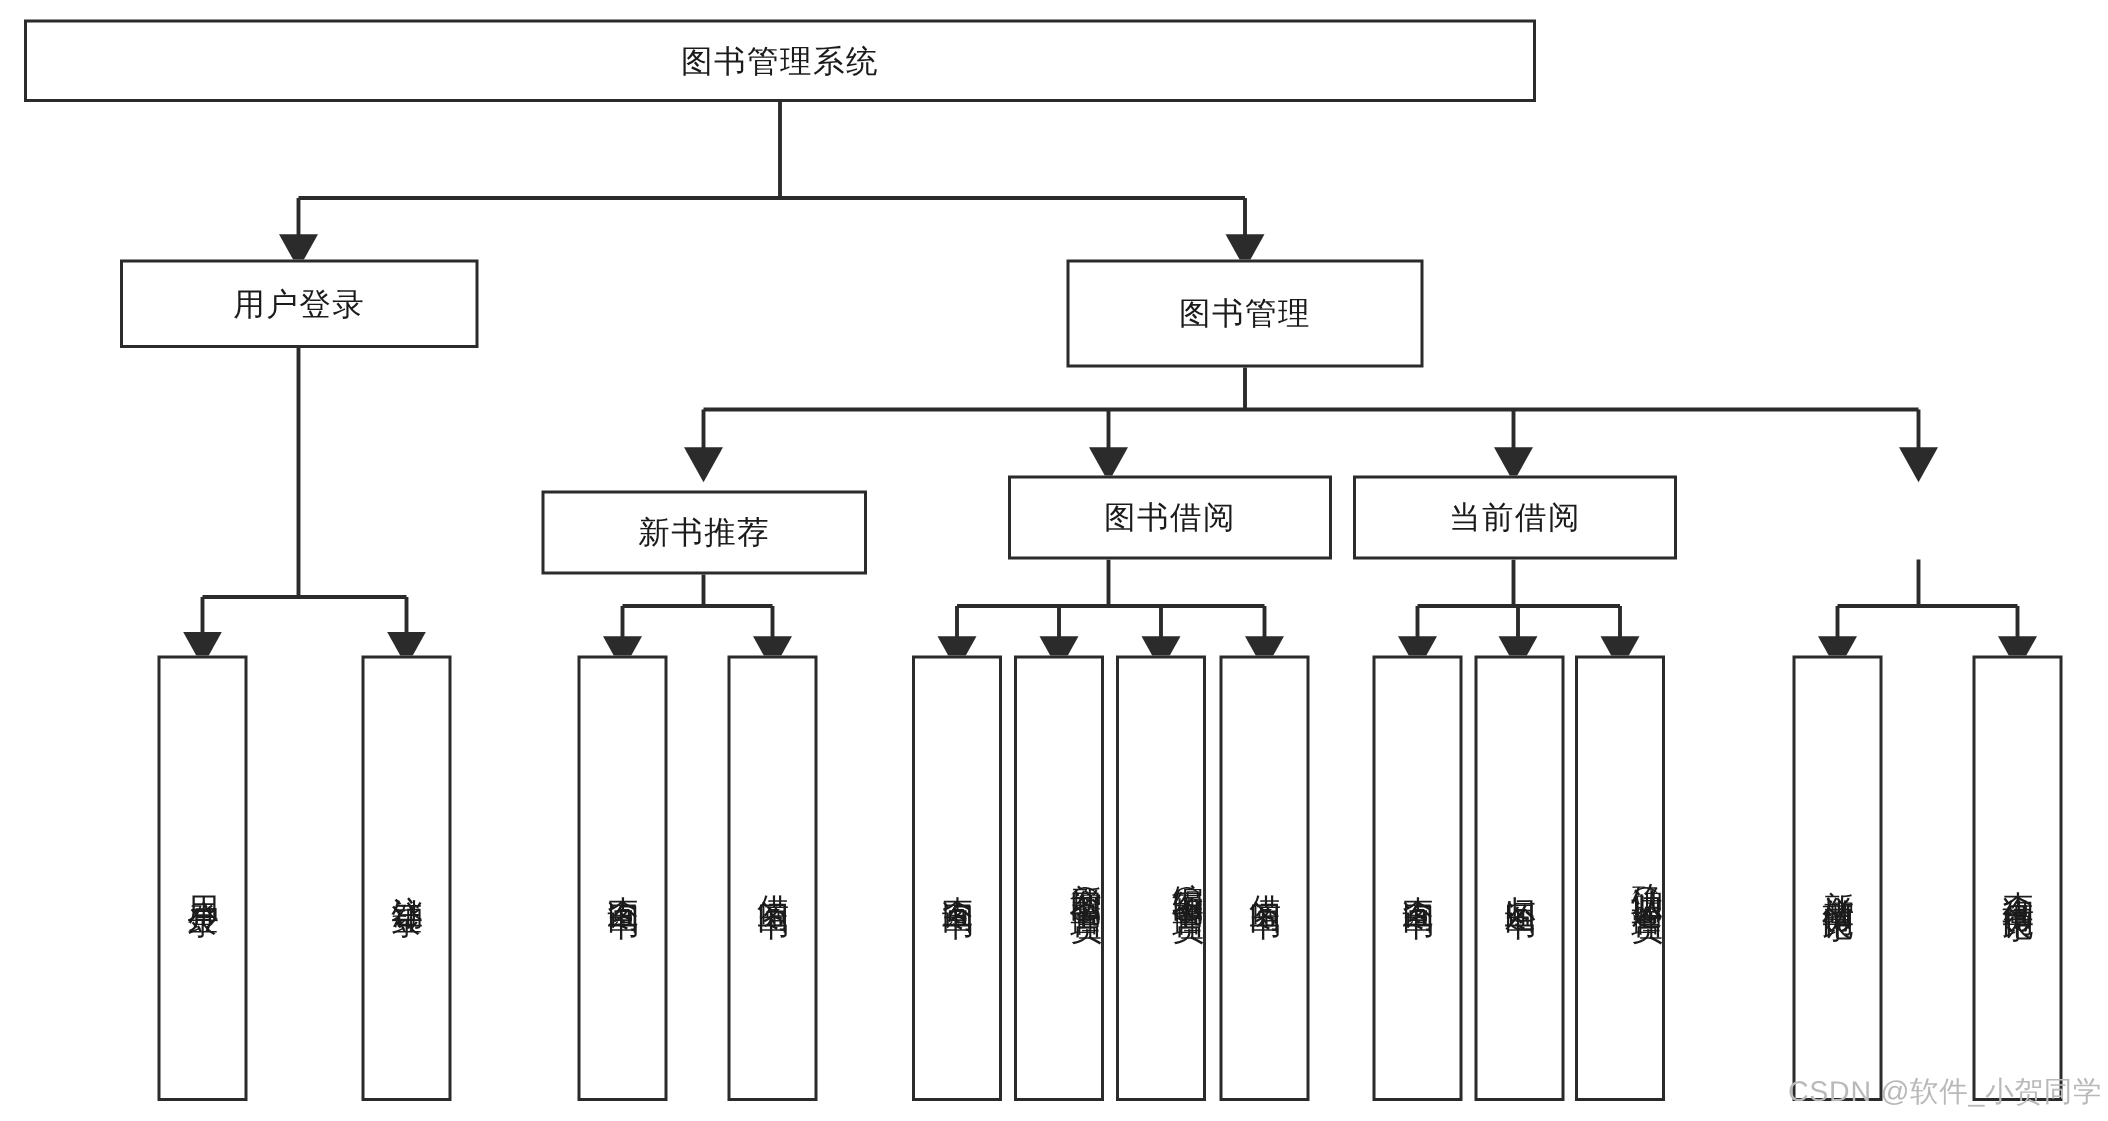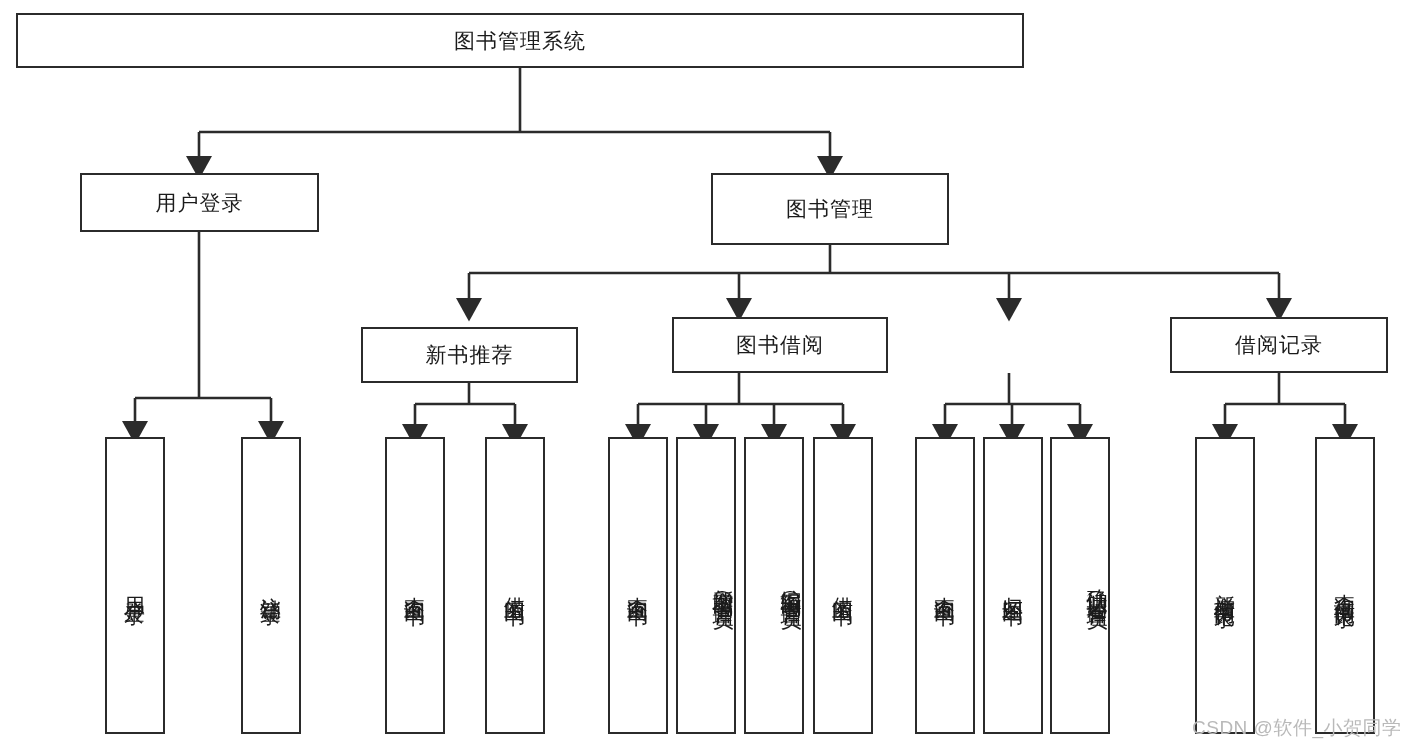--- a/index.html
+++ b/index.html
@@ -130,22 +130,22 @@
   <div class="node horiz" style="left:711px; top:173px; width:238px; height:72px;">
     <span>图书管理</span>
   </div>
 
   <div class="node horiz" style="left:361px; top:327px; width:217px; height:56px;">
     <span>新书推荐</span>
   </div>
   <div class="node horiz" style="left:632px; top:317px; width:216px; height:56px;margin-left:40px;">
     <span>图书借阅</span>
   </div>
-  <div class="node horiz" style="left:1170px; top:317px; width:218px; height:56px;">
-    <span>借阅记录</span>
+  <div class="node horiz" style="left:902px; top:317px; width:216px; height:56px;">
+    <span>当前借阅</span>
   </div>
 
   <div class="node vert" style="left:105px; top:437px; width:60px; height:297px; justify-content:center; align-items:center;">
     <span class="vtext">用户登录</span>
   </div>
   <div class="node vert" style="left:241px; top:437px; width:60px; height:297px; justify-content:center; align-items:center;">
     <span class="vtext">注销登录</span>
   </div>
 
   <div class="node vert" style="left:385px; top:437px; width:60px; height:297px; justify-content:center; align-items:center;">

